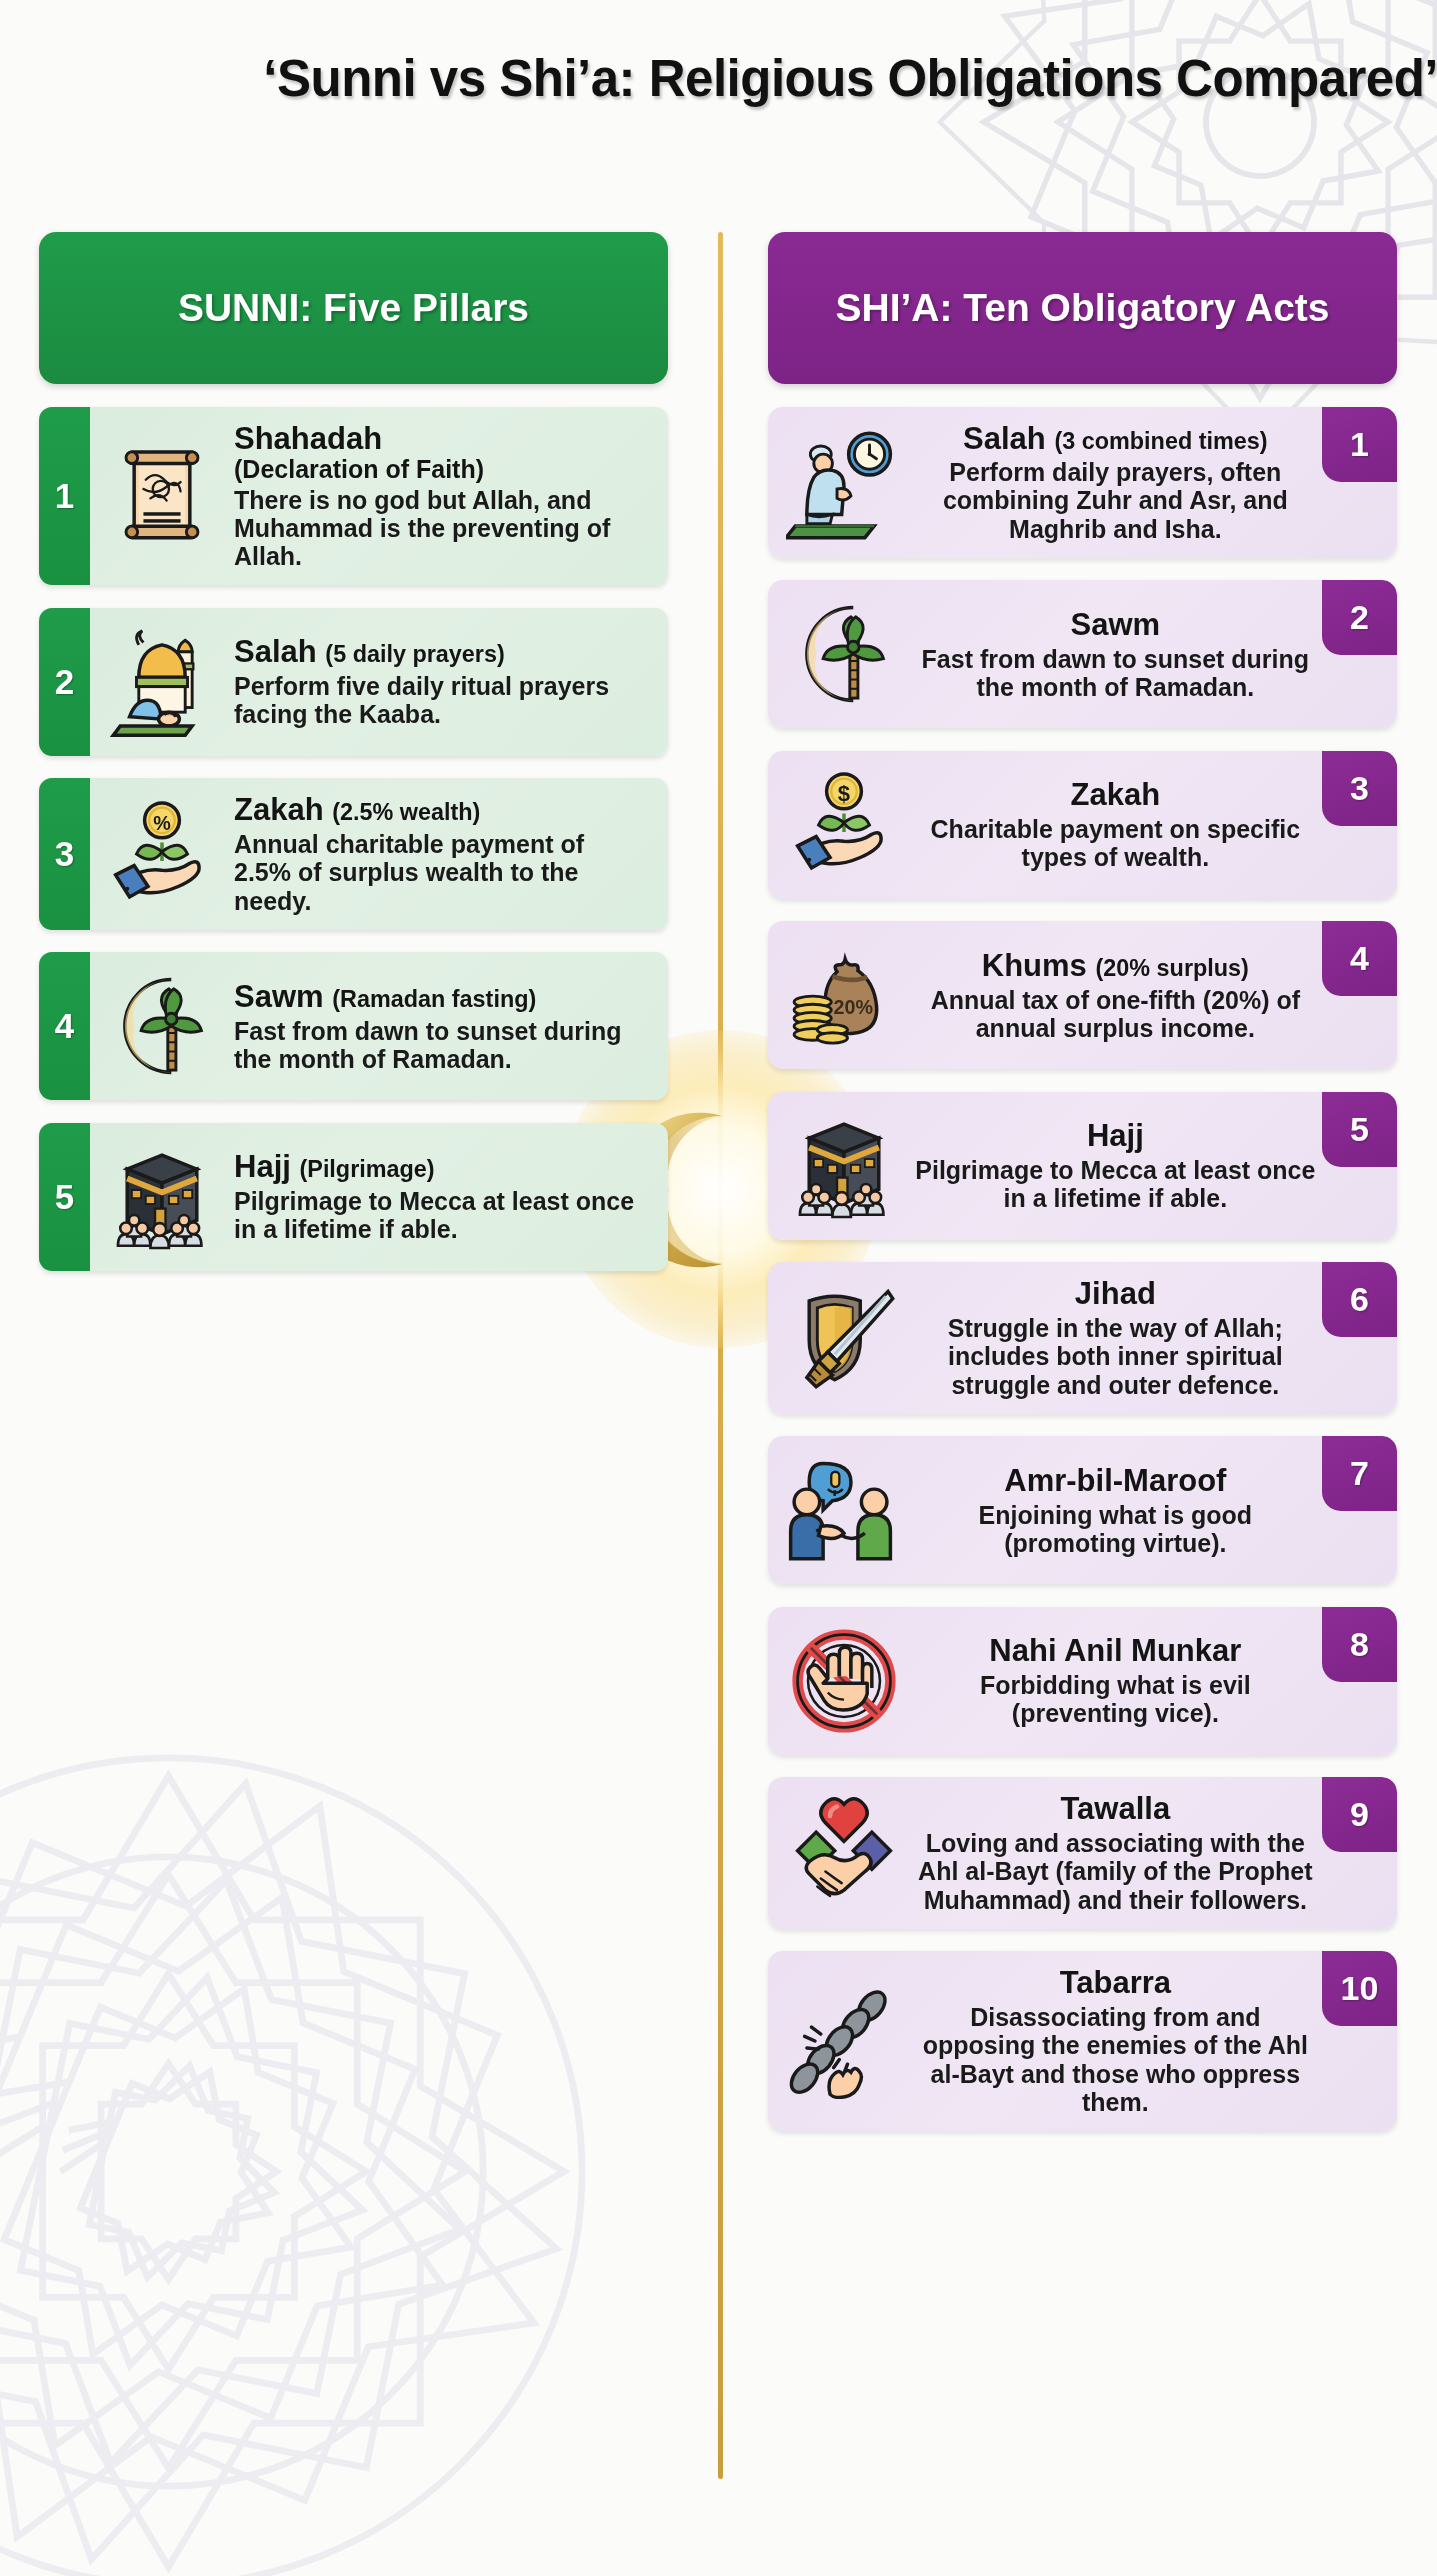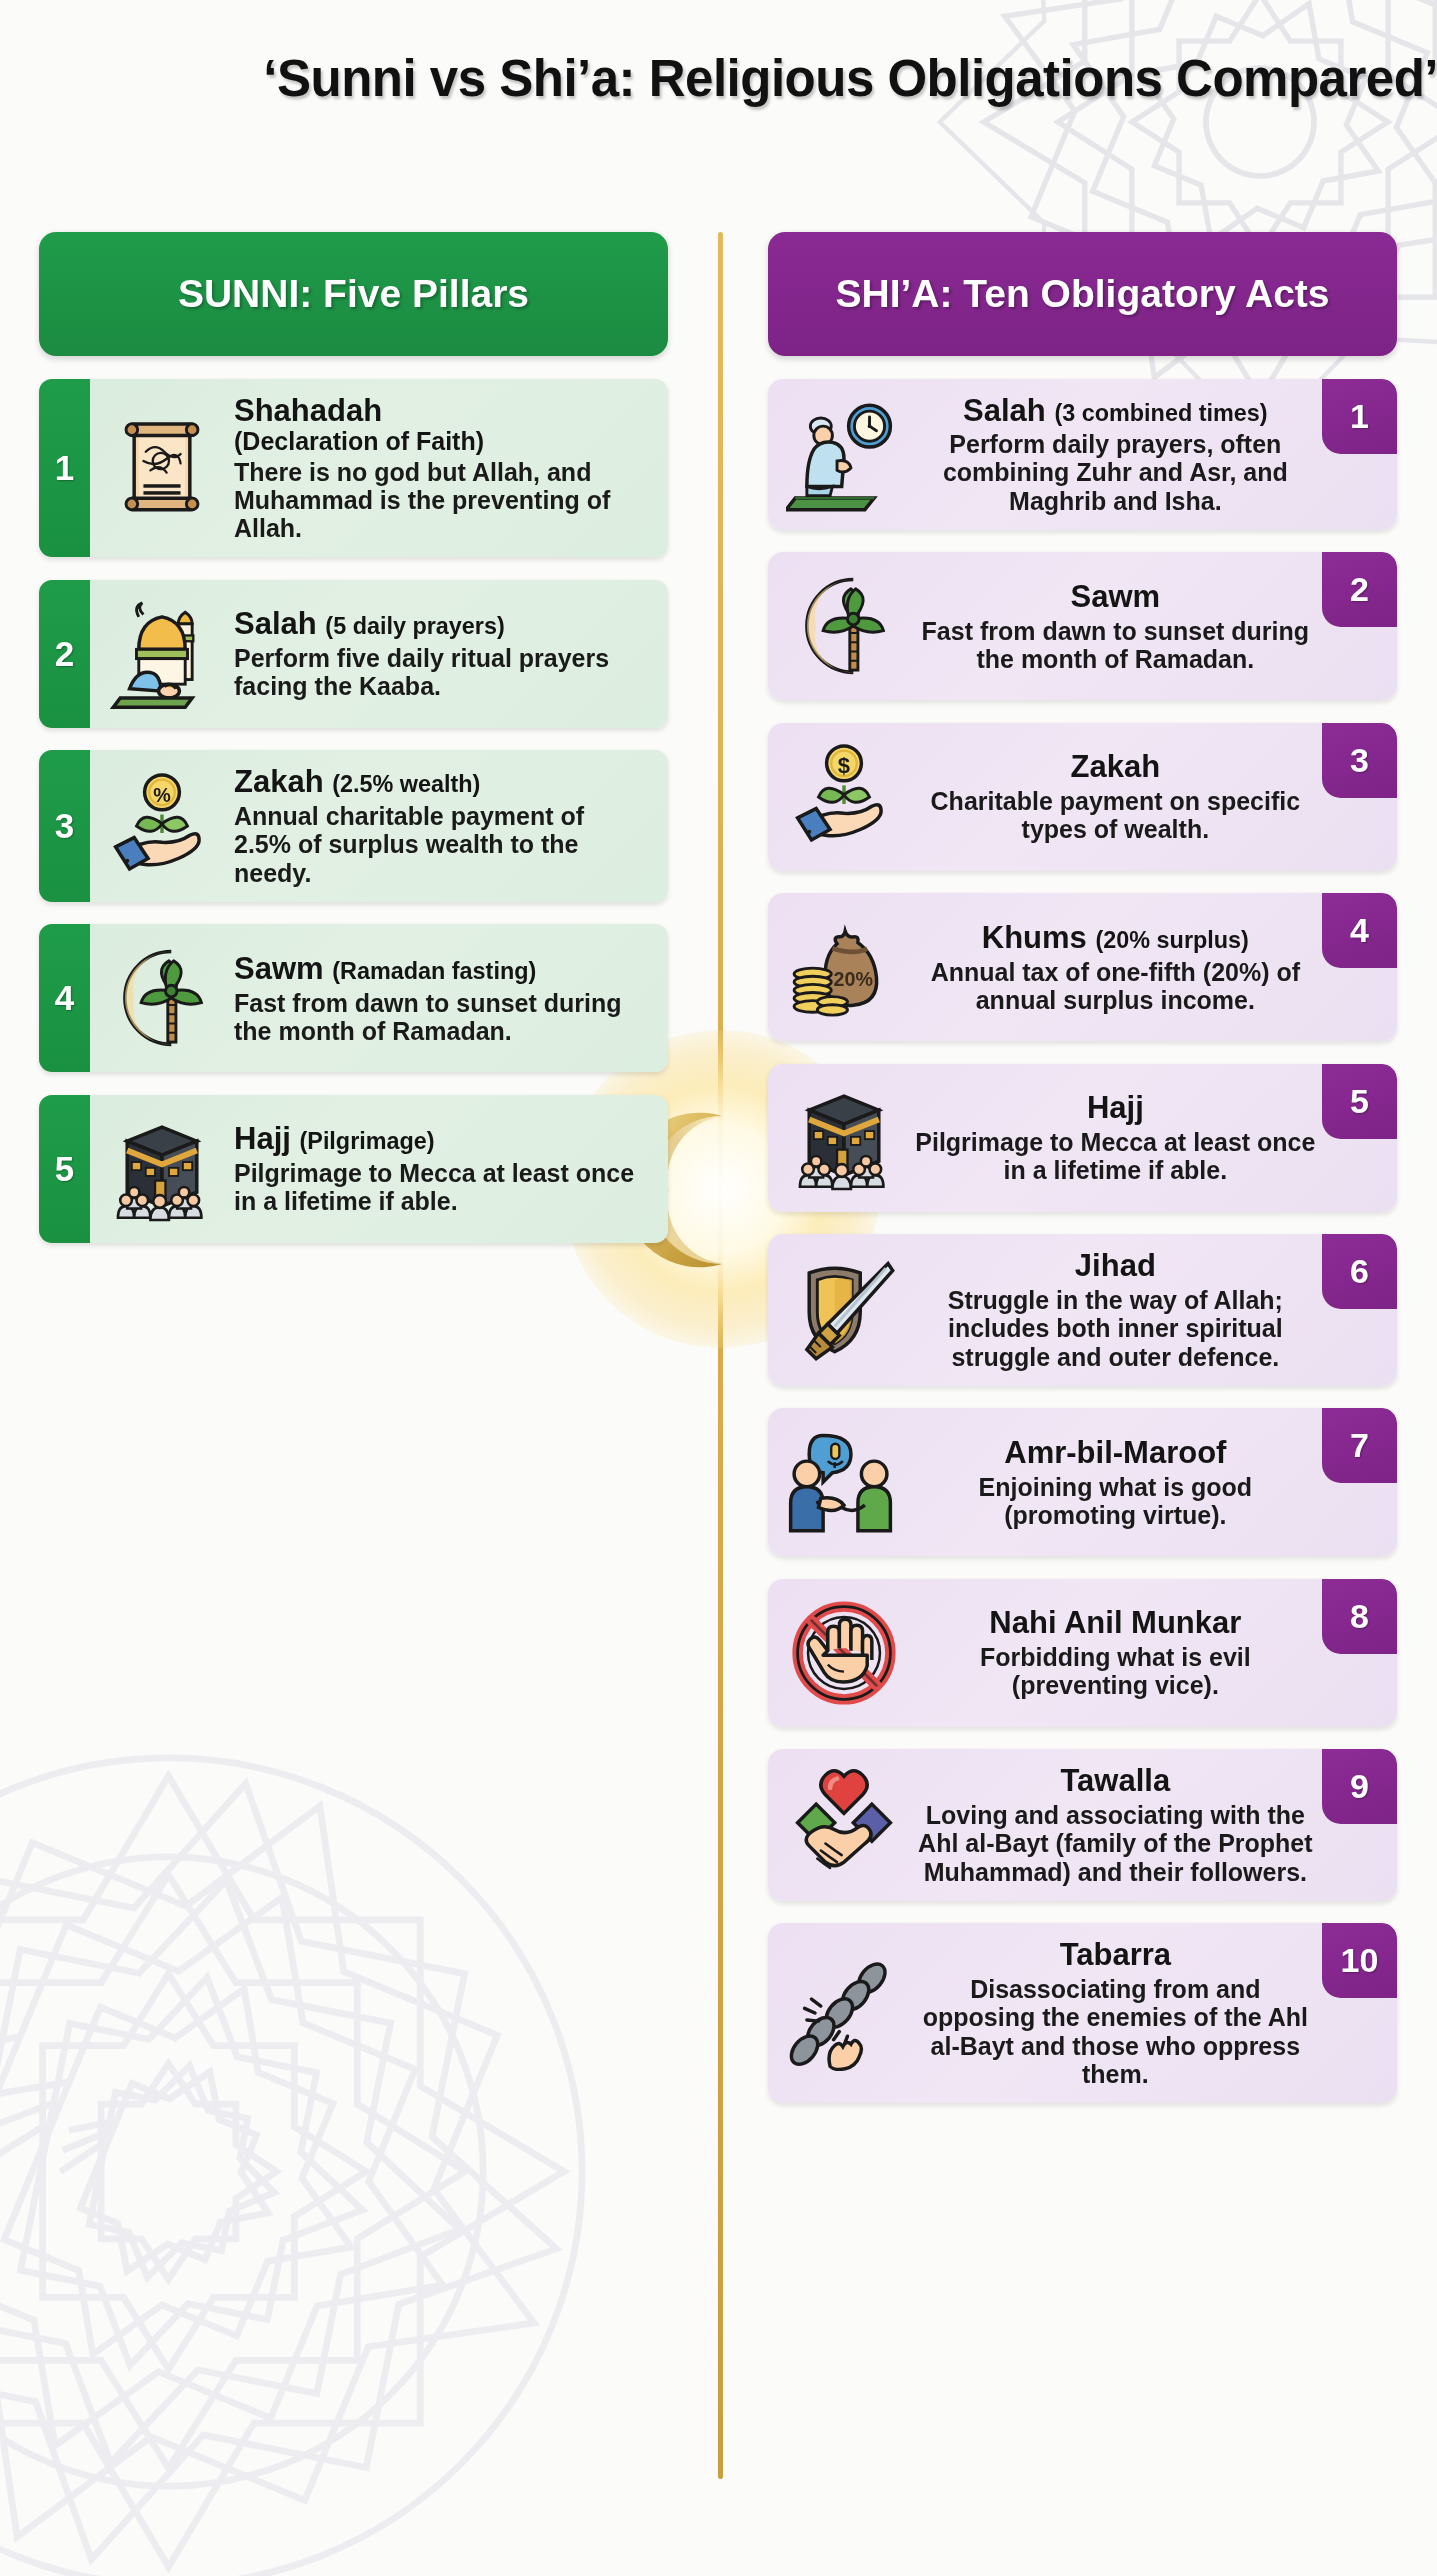--- a/index.html
+++ b/index.html
@@ -45,21 +45,21 @@
       rgba(250,222,140,0.0) 78%);
   }
   .crescent { position:absolute; left:618px; top:1106px; width:168px; height:168px; z-index:5; }
 
   
   .col { position:absolute; z-index:5; }
   .col-sunni { left:39px; top:232px; width:629px; }
   .col-shia  { left:768px; top:232px; width:629px; }
 
   .col-header {
-    height:124px; border-radius:17px;
+    height:152px; border-radius:17px;
     display:flex; align-items:center; justify-content:center;
     color:#ffffff; font-size:39px; font-weight:bold;
     text-shadow:1.9px 1.9px 2.8px rgba(0,0,0,0.28);
     box-shadow:0 2.8px 6.6px rgba(0,0,0,0.16);
   }
   .hdr-sunni { background:linear-gradient(180deg,#1f9c4a 0%,#1d9245 55%,#1b8b41 100%); }
   .hdr-shia  { background:linear-gradient(180deg,#8a2a94 0%,#83268c 55%,#7d2386 100%); }
 
   
   .s-card {

